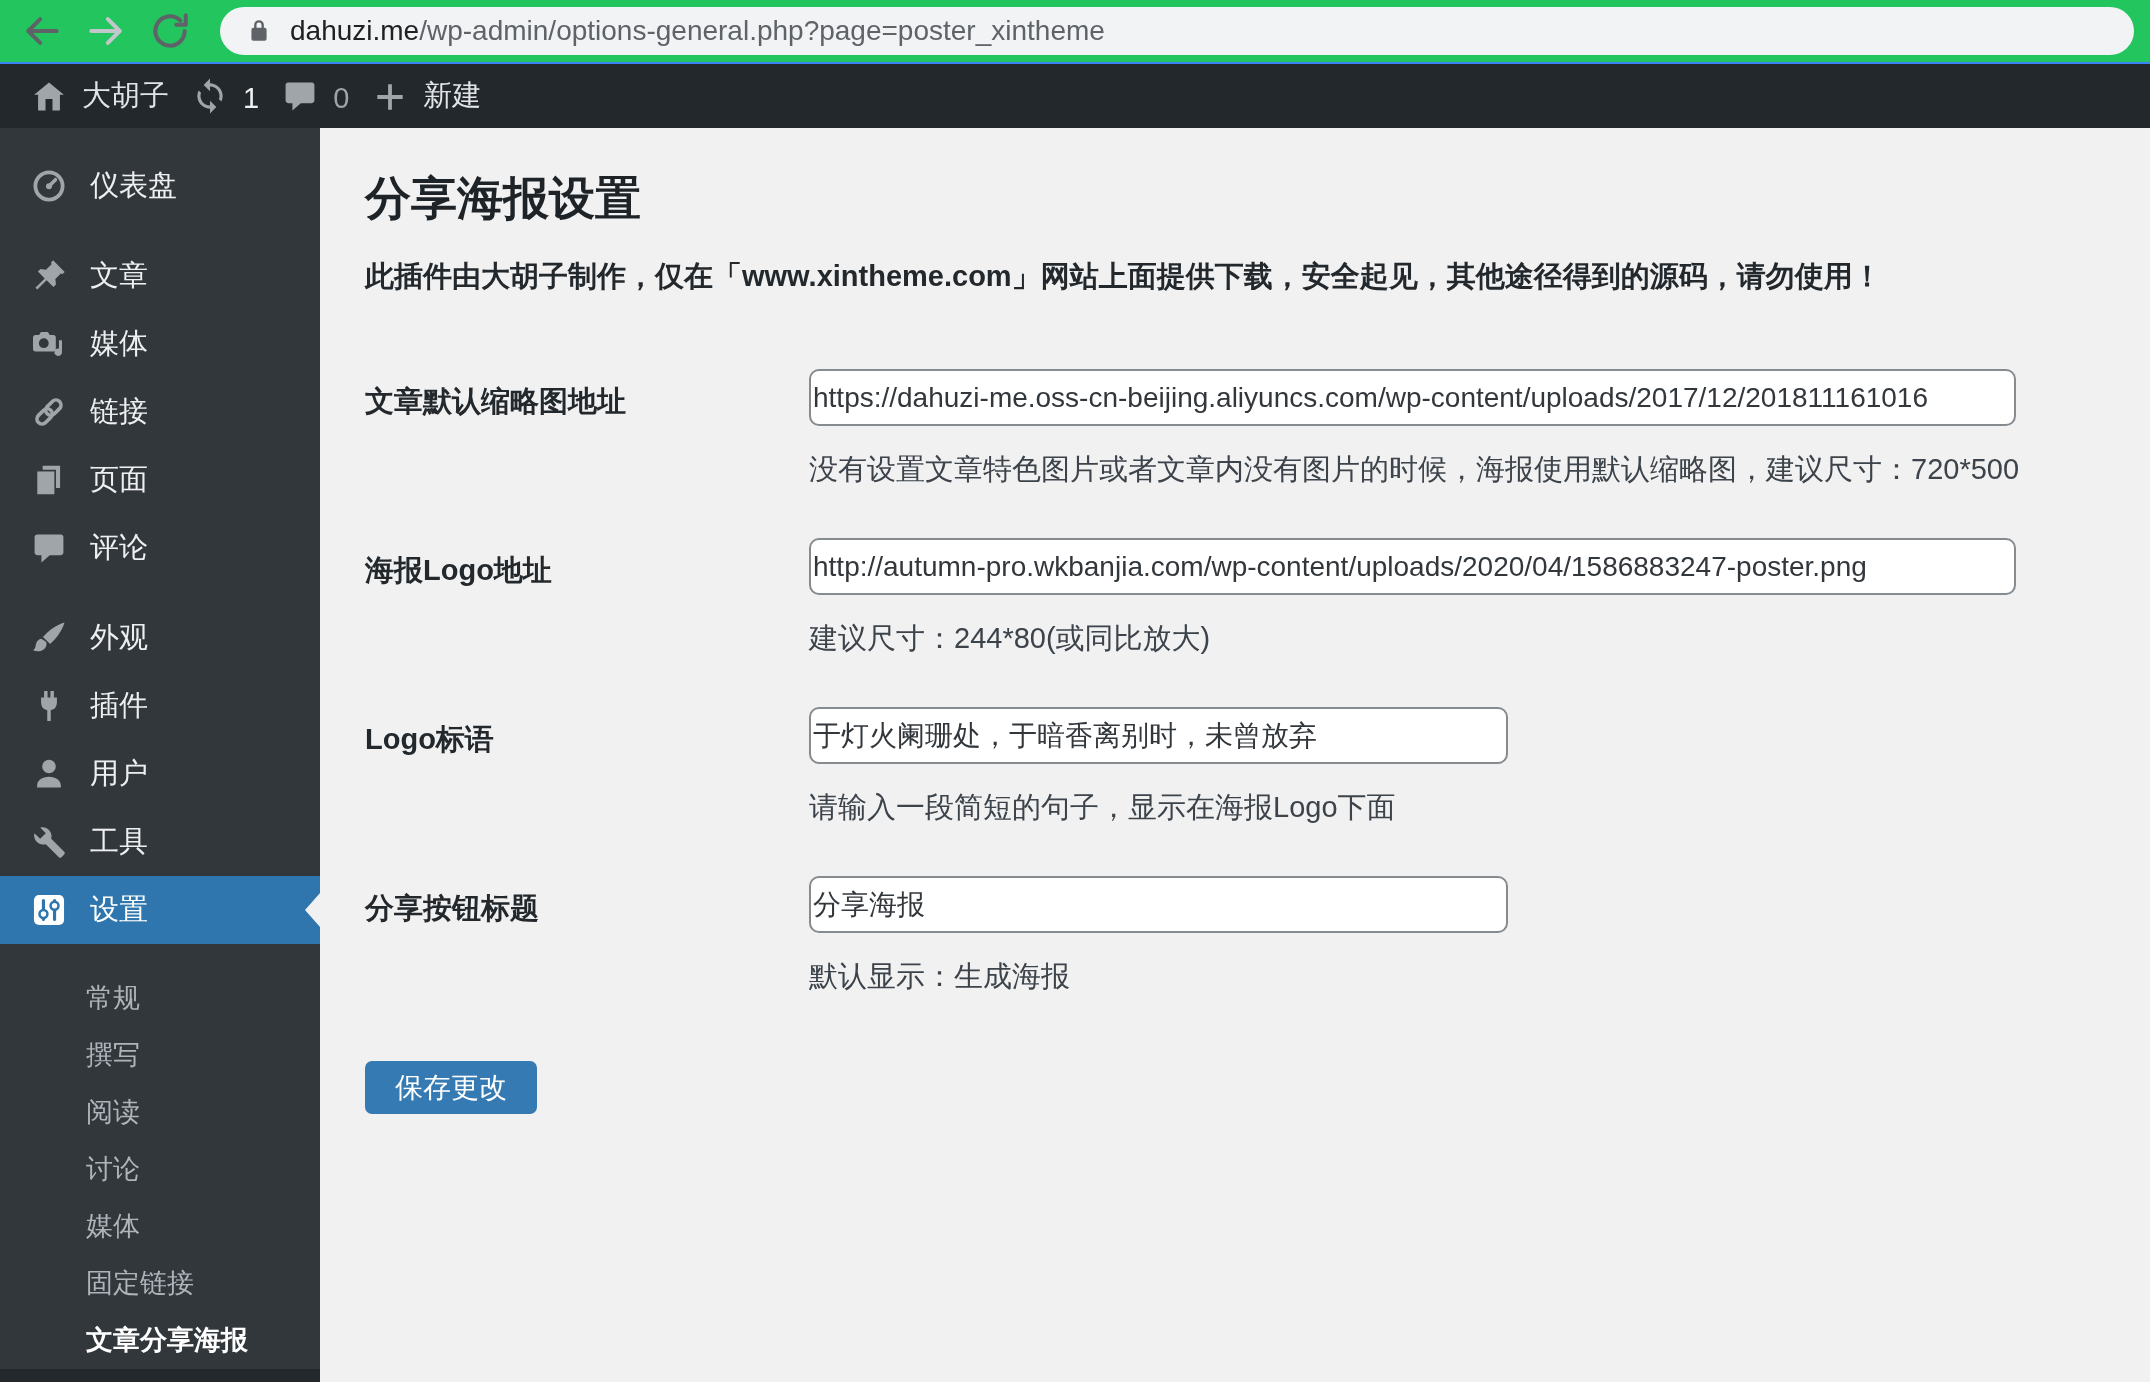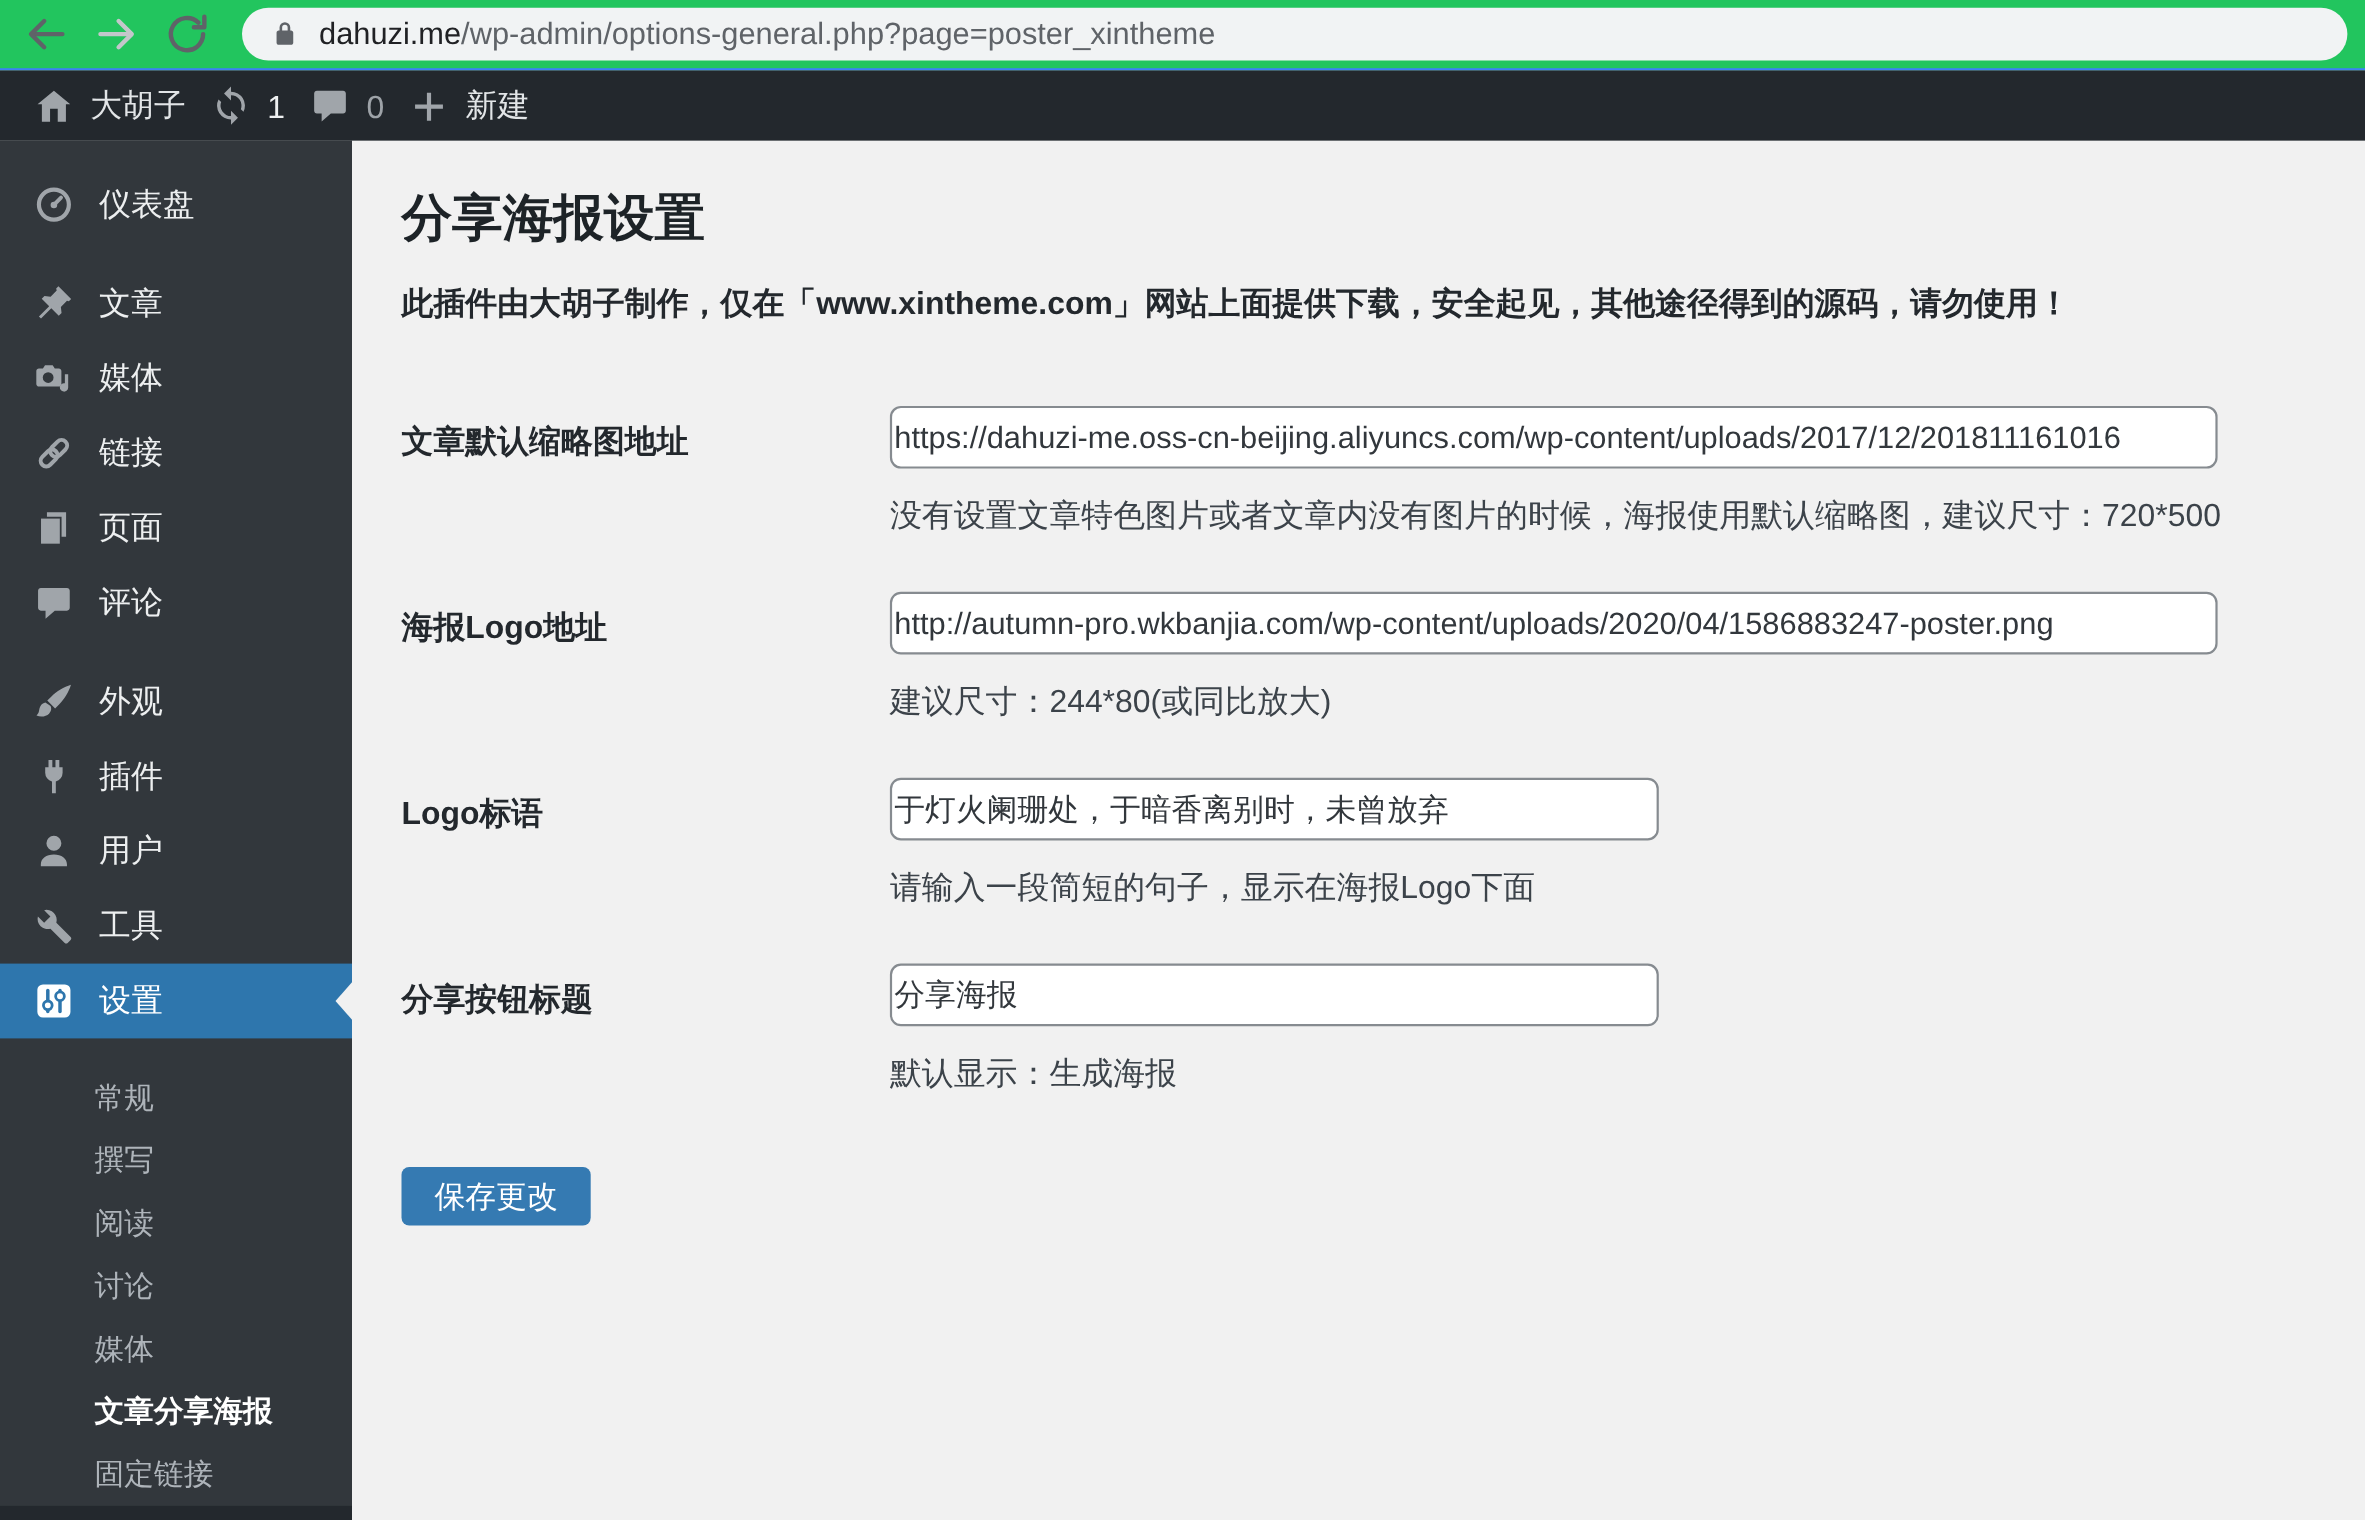--- a/index.html
+++ b/index.html
@@ -254,25 +254,25 @@
         </div>
       <div class="sub-item">
           <span>阅读</span>
         </div>
       <div class="sub-item">
           <span>讨论</span>
         </div>
       <div class="sub-item">
           <span>媒体</span>
         </div>
+      <div class="sub-item">
+          <span>固定链接</span>
+        </div>
       <div class="sub-item current">
           <span>文章分享海报</span>
-        </div>
-      <div class="sub-item">
-          <span>固定链接</span>
         </div>
     </div>
 
     <div class="sidebar-strip"></div>
   </div>
 
   <div class="content">
     <h1 class="page-title">分享海报设置</h1>
     <p class="notice">此插件由大胡子制作，仅在「www.xintheme.com」网站上面提供下载，安全起见，其他途径得到的源码，请勿使用！</p>
 

